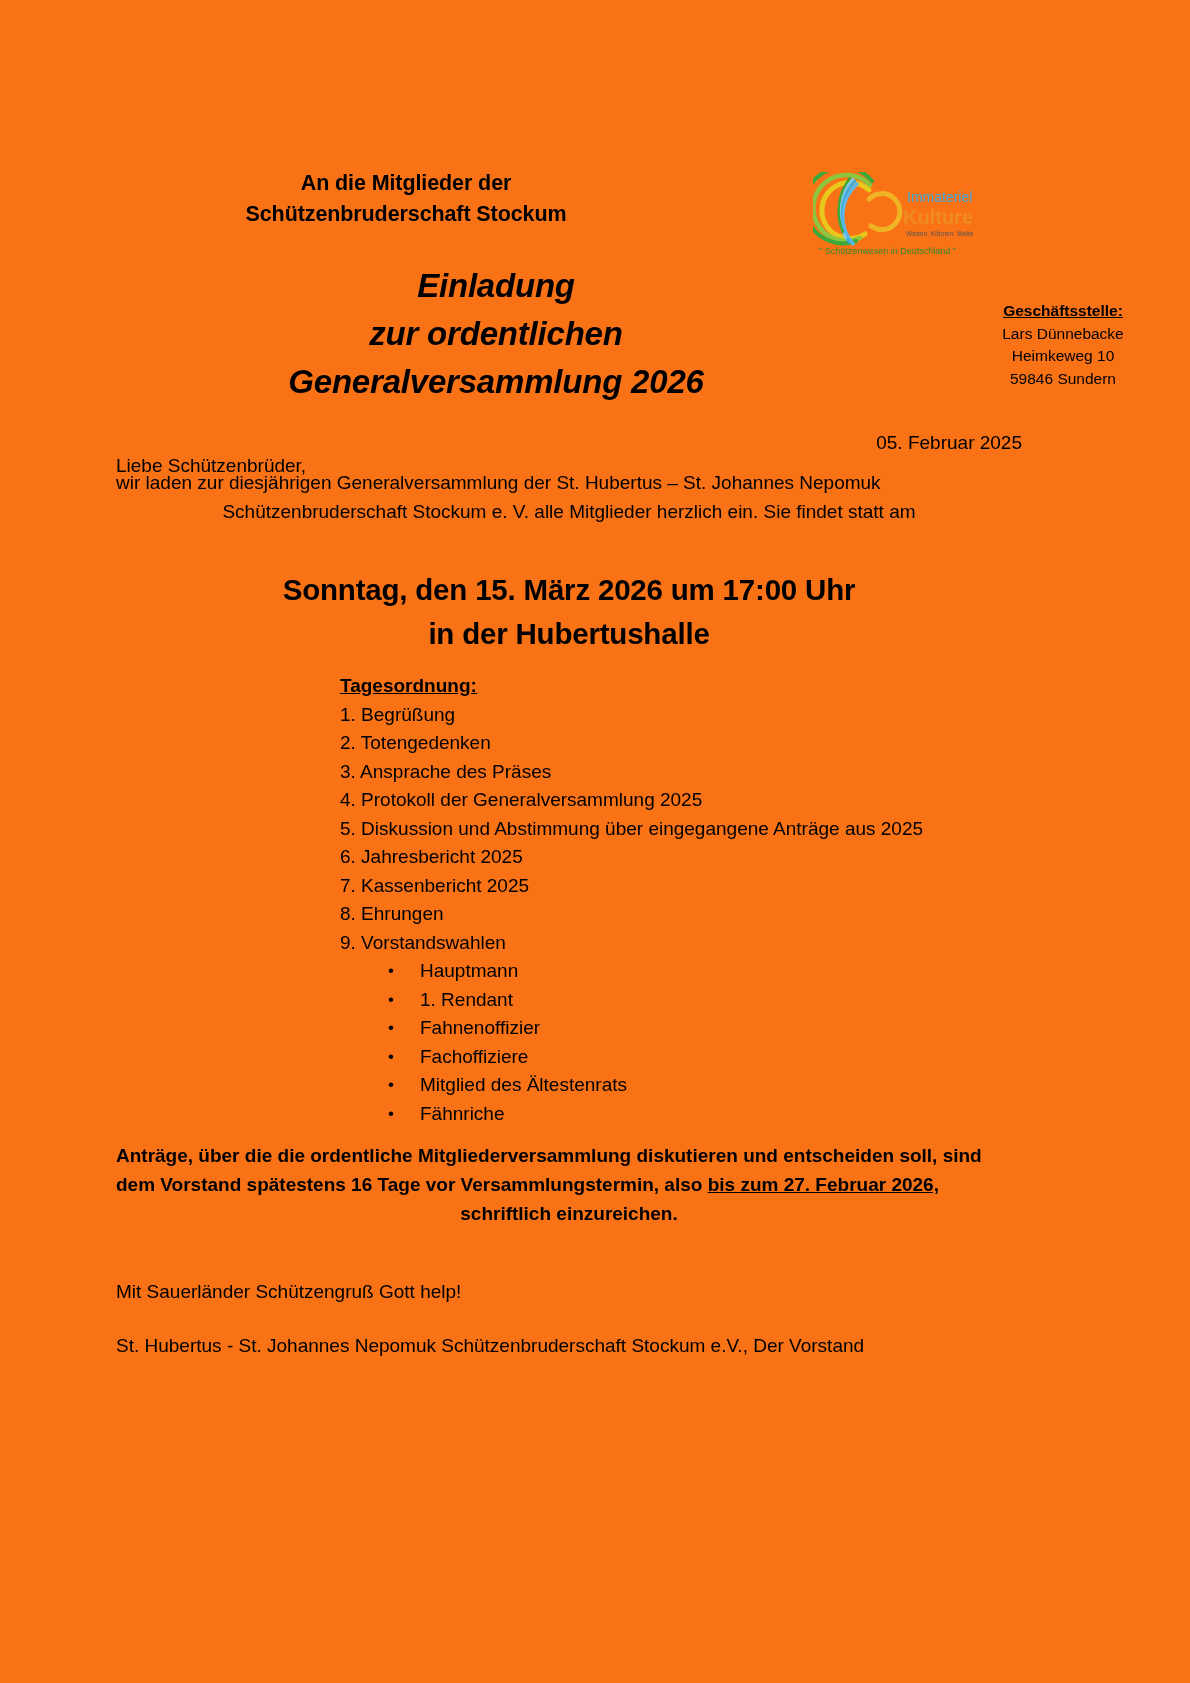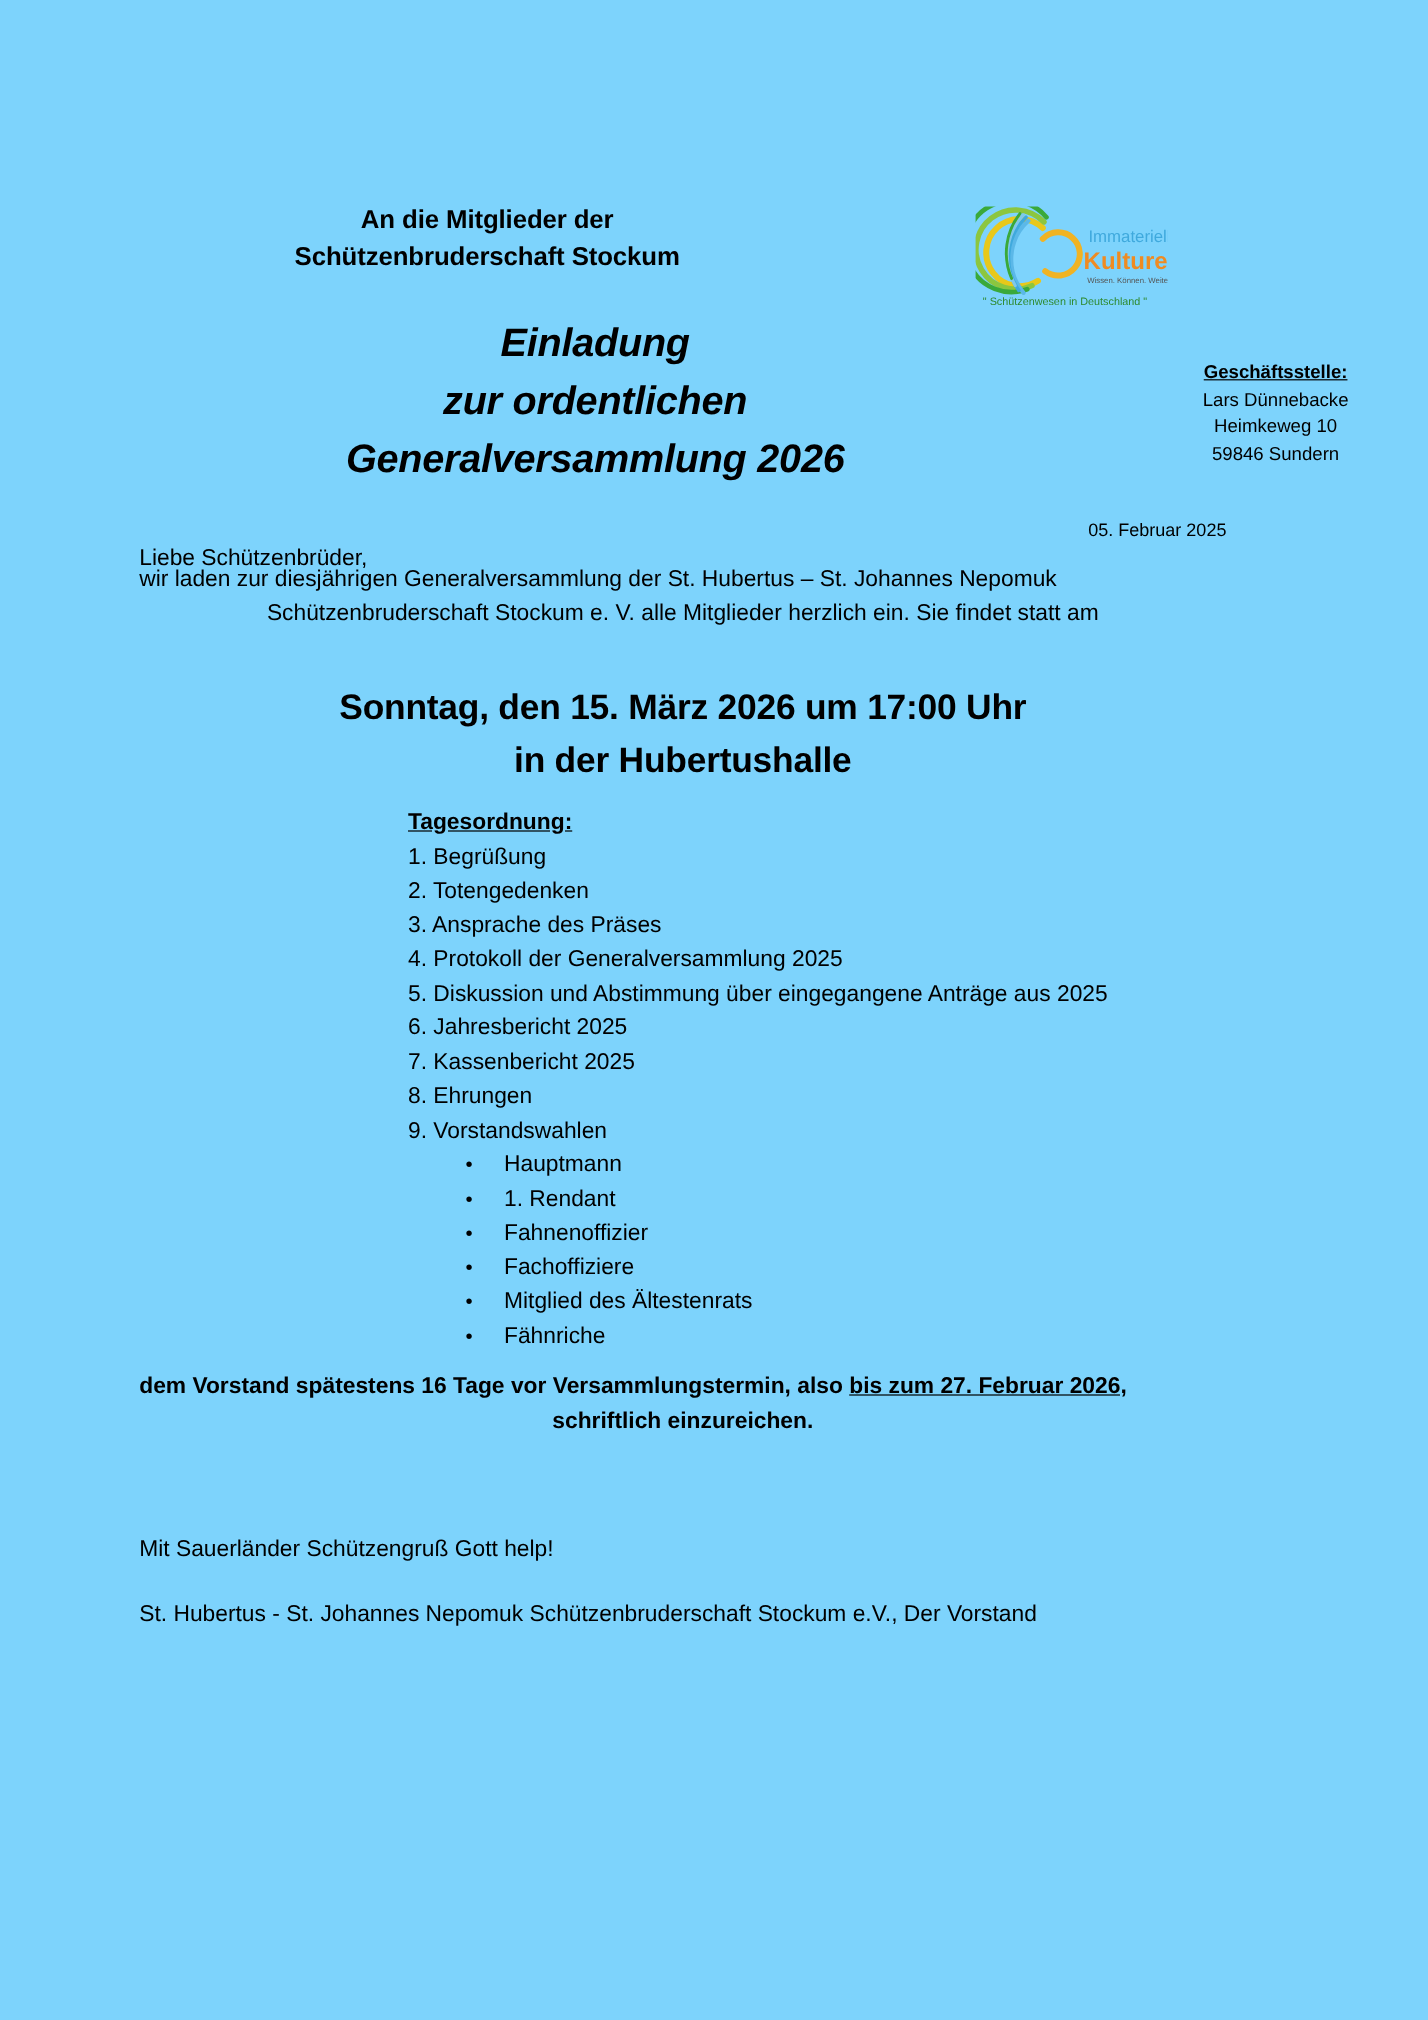--- a/index.html
+++ b/index.html
@@ -8,21 +8,21 @@
     background: #ffffff;
   }
   body {
     font-family: "Liberation Sans", sans-serif;
     color: #000000;
   }
   .page {
     position: relative;
     width: 1190px;
     height: 1683px;
-    background: #7dd3fc;
+    background: #f97316;
     overflow: hidden;
     box-sizing: border-box;
     padding: 0;
   }
   .content {
     position: absolute;
     left: 116px;
     top: 0;
     width: 906px;
   }
@@ -81,21 +81,21 @@
   }
   .office div { white-space: nowrap; }
 
   
   .date-line {
     position: absolute;
     left: 0;
     top: 430px;
     width: 906px;
     text-align: right;
-    font-size: 15px;
+    font-size: 19px;
     line-height: 26px;
   }
 
   
   .salutation {
     position: absolute;
     left: 0;
     top: 452px;
     font-size: 19px;
     line-height: 28px;
@@ -284,20 +284,21 @@
         </li>
         <li>
           <span class="bullet">•</span>
           <span>Fähnriche</span>
         </li>
       </ul>
 
     </div>
 
     <div class="notice">
+      <div>Anträge, über die die ordentliche Mitgliederversammlung diskutieren und entscheiden soll, sind</div>
       <div><span>dem Vorstand spätestens 16 Tage vor Versammlungstermin, also </span><u>bis zum 27. Februar 2026,</u></div>
       <div class="nl3">schriftlich einzureichen.</div>
     </div>
 
     <div class="closing-1">Mit Sauerländer Schützengruß Gott help!</div>
     <div class="closing-2">St. Hubertus - St. Johannes Nepomuk Schützenbruderschaft Stockum e.V., Der Vorstand</div>
 
   </div>
 </div>
 

